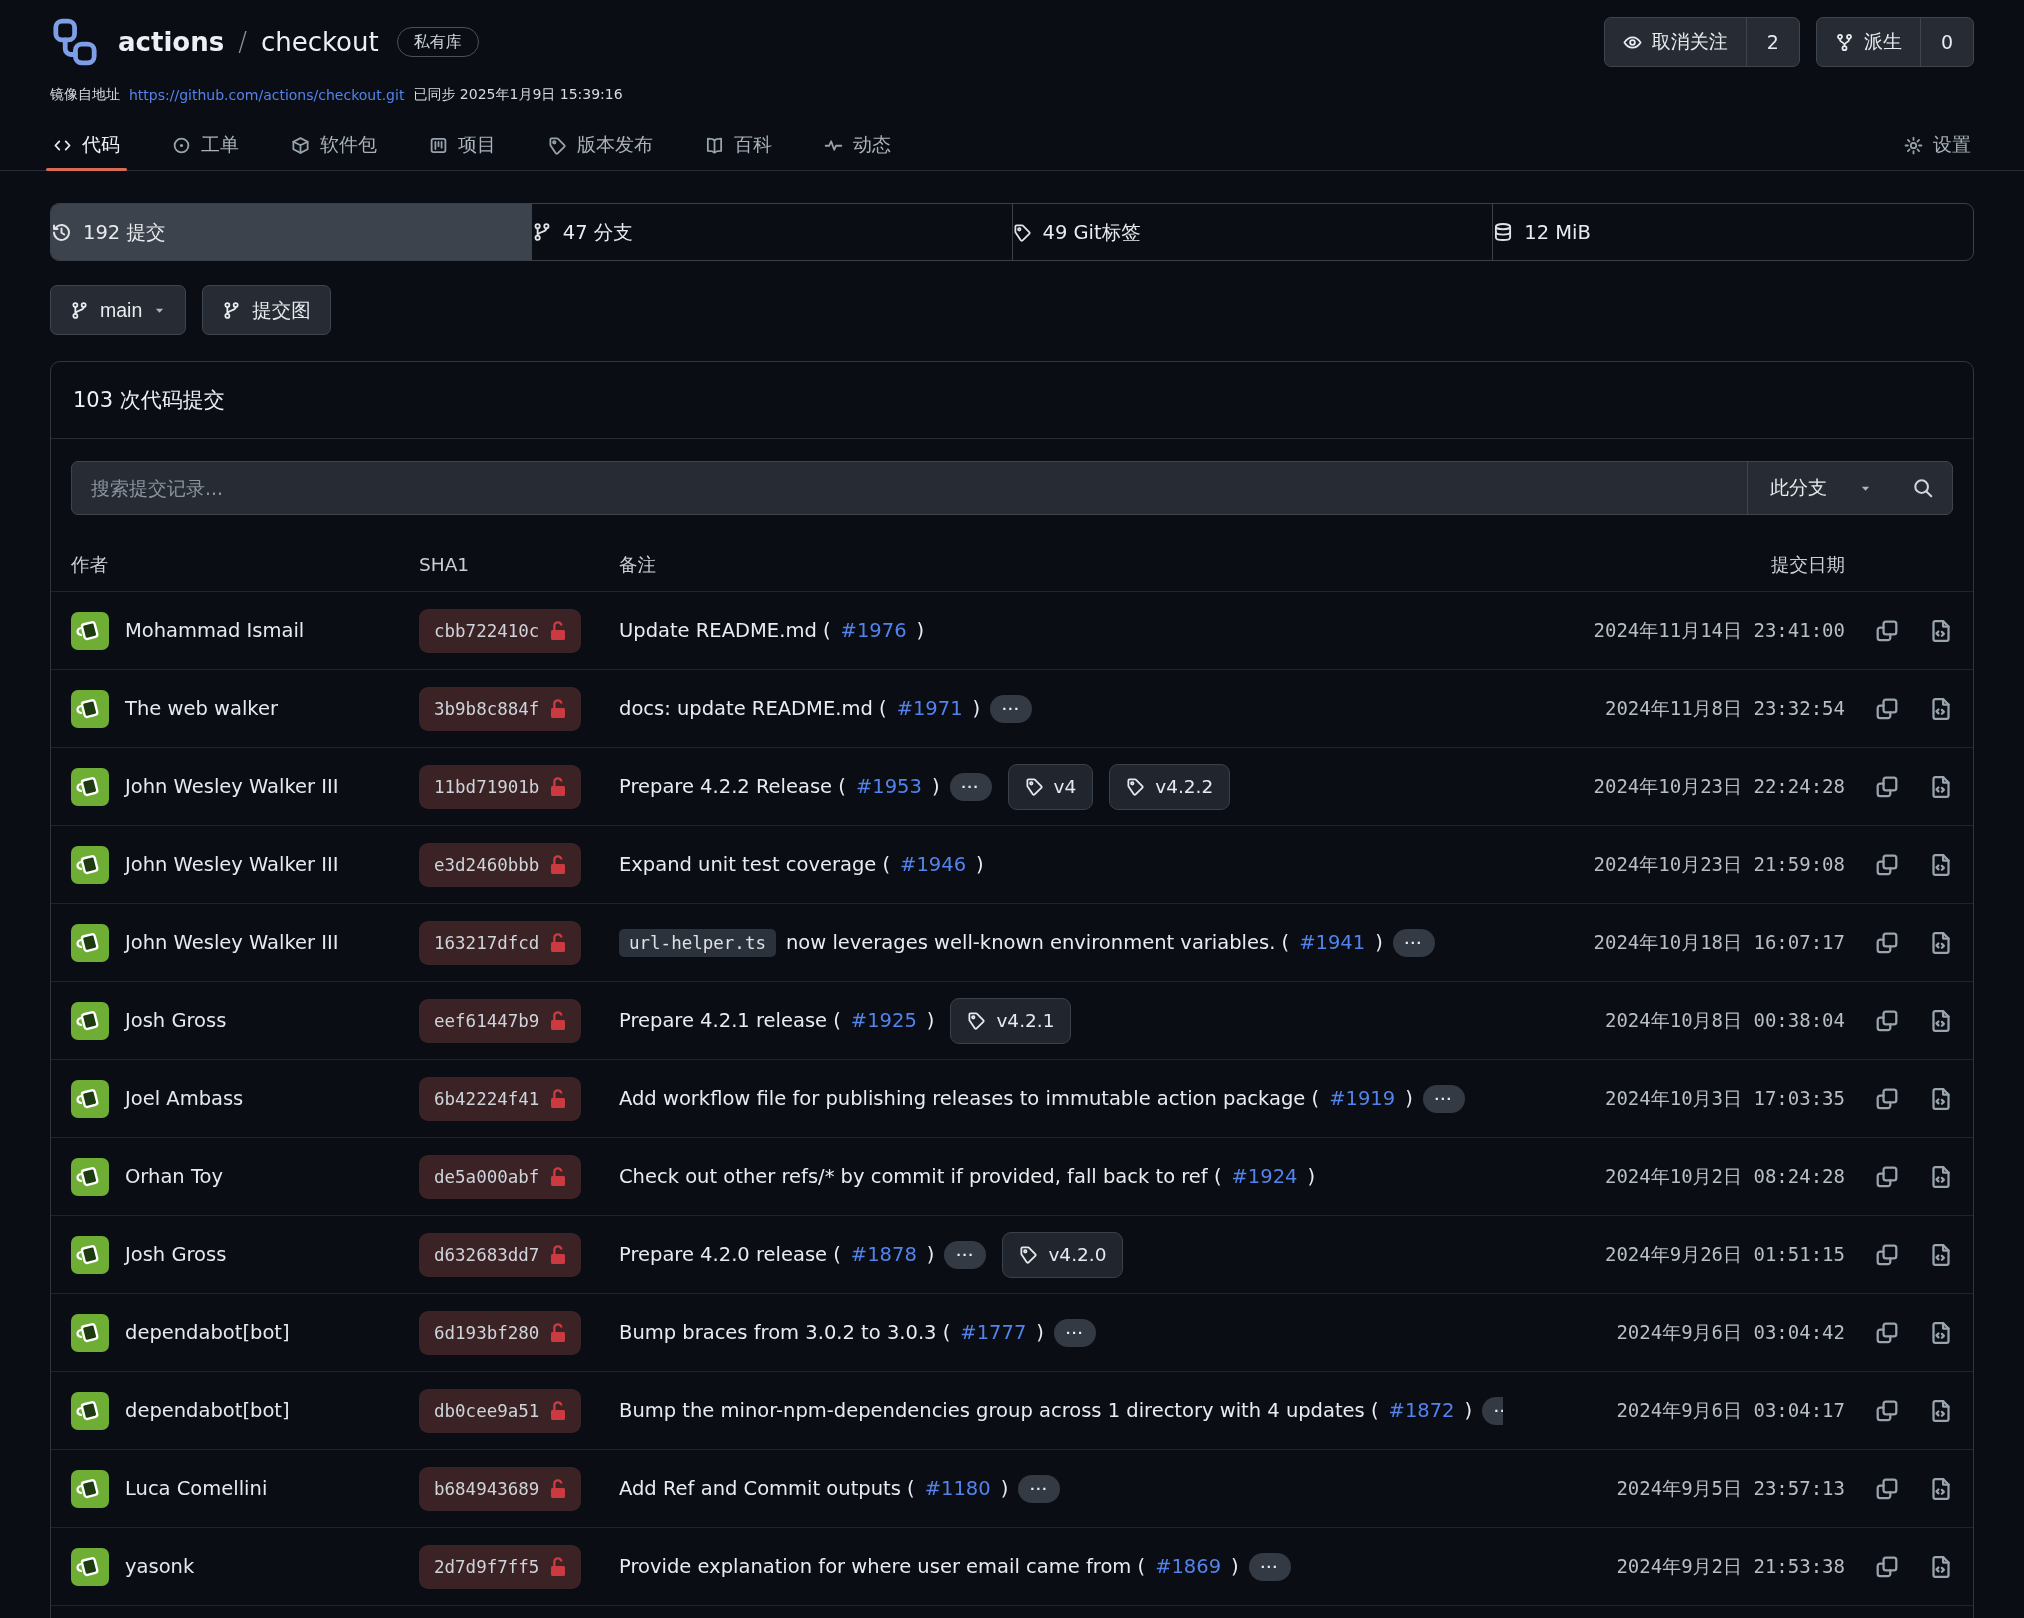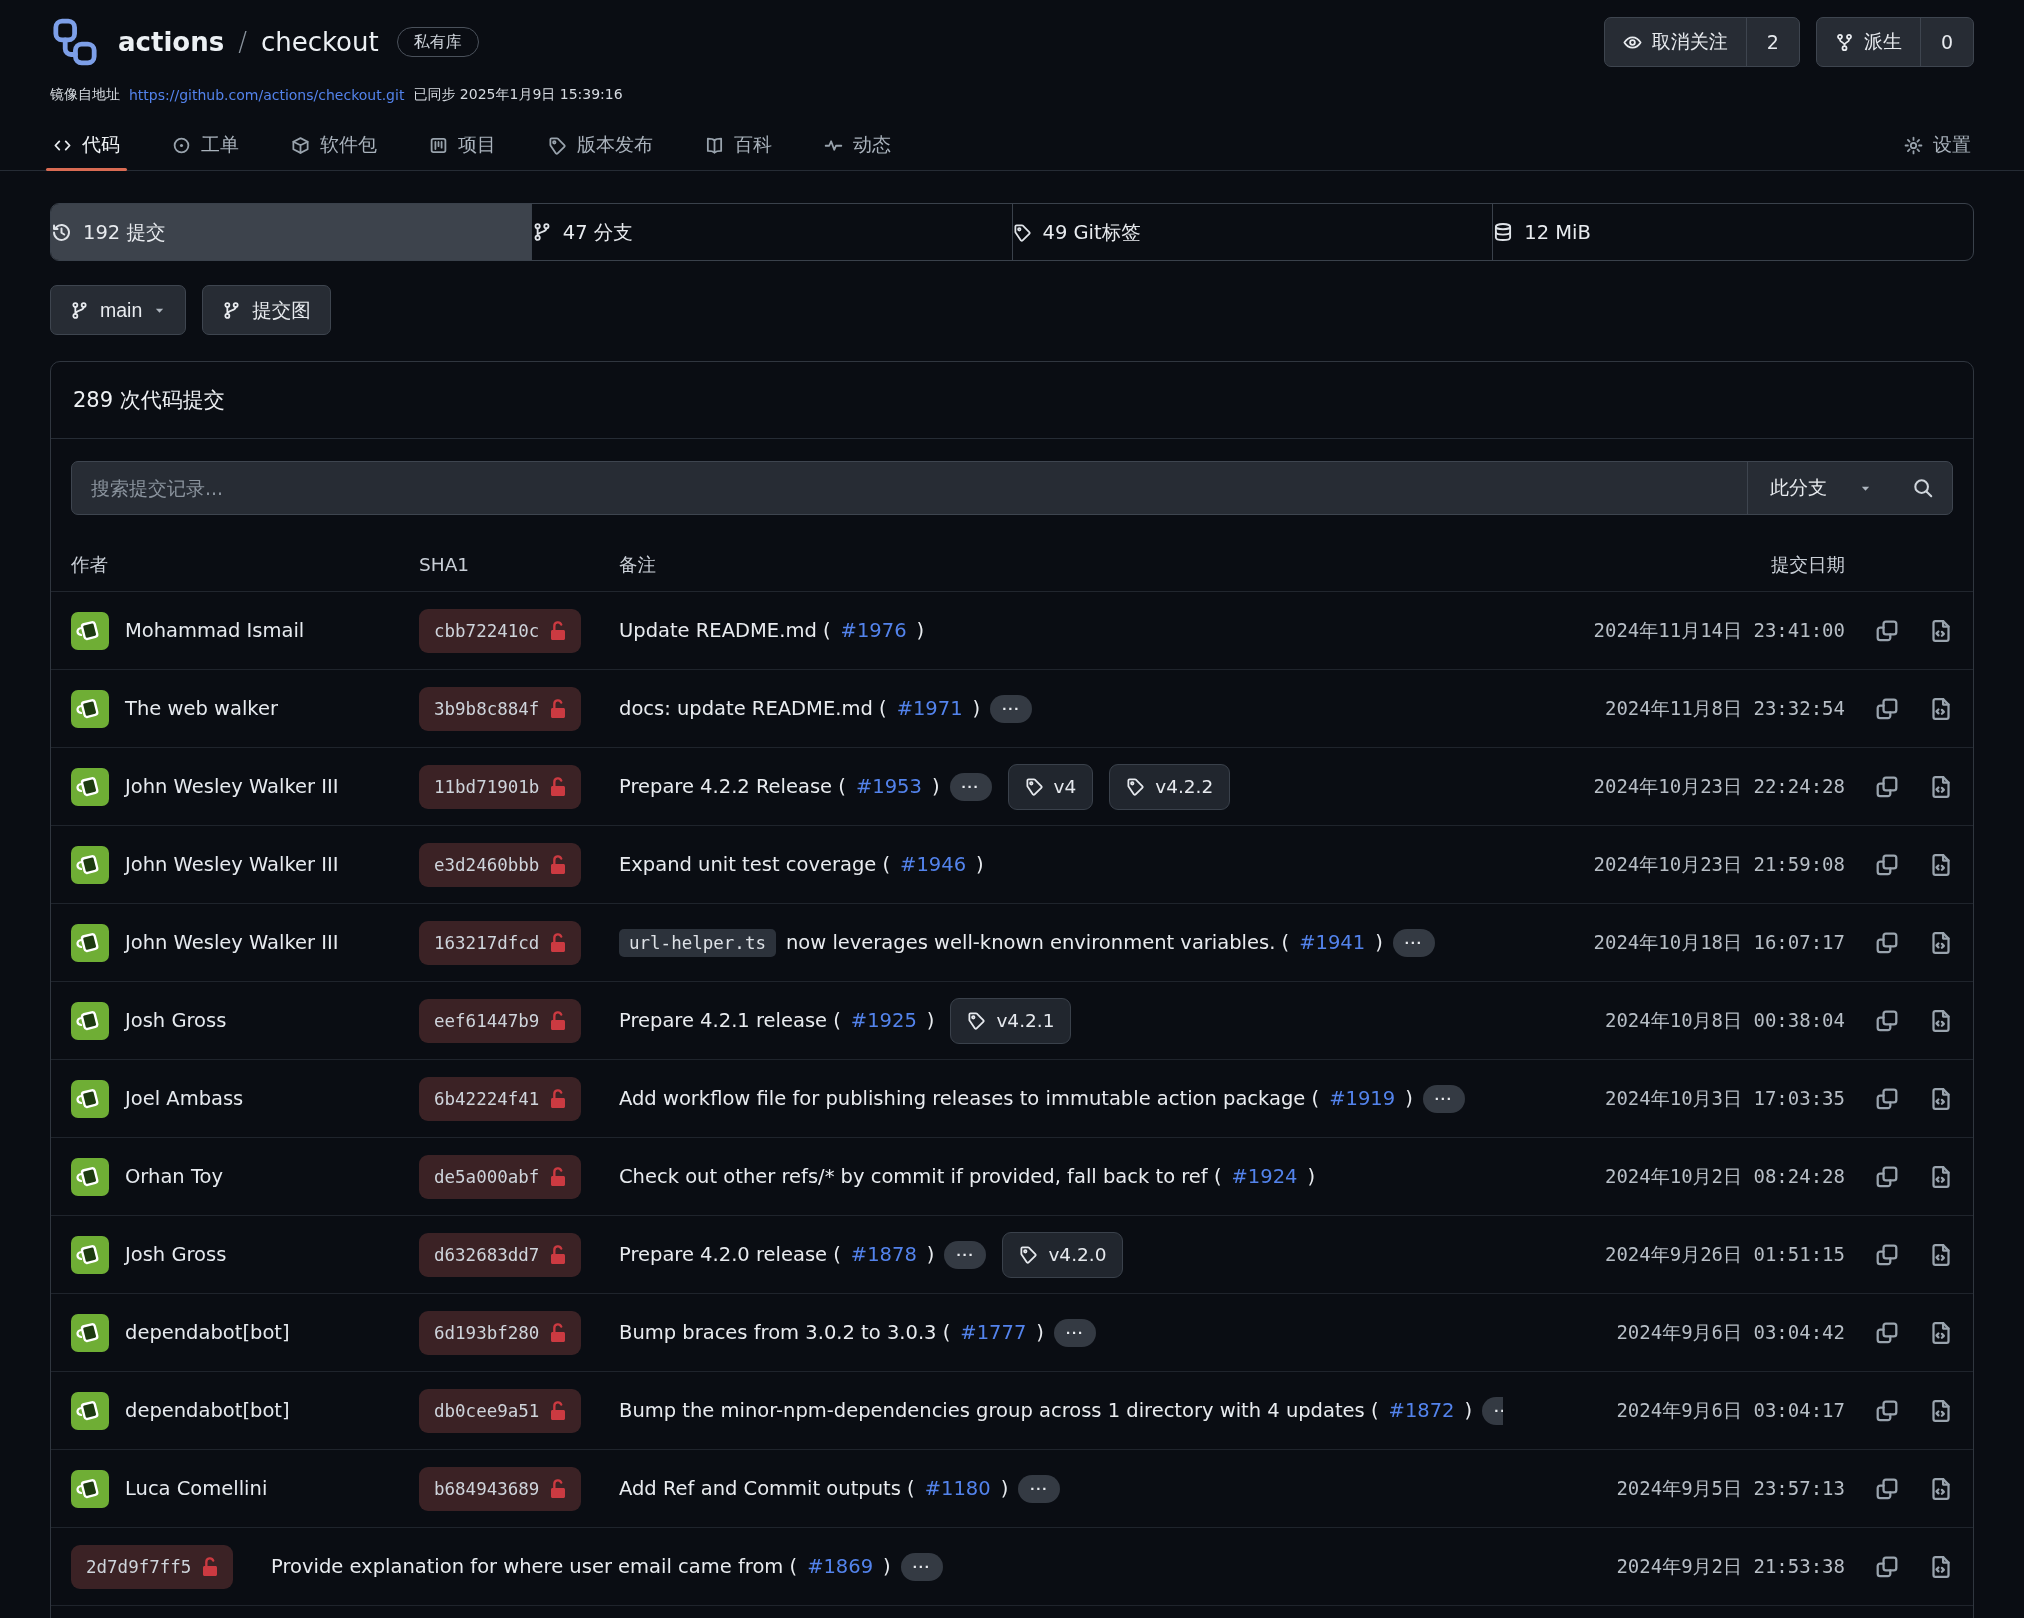--- a/index.html
+++ b/index.html
@@ -293,21 +293,21 @@
             <circle cx="4.5" cy="12.6" r="1.7"></circle>
             <circle cx="11.5" cy="3.4" r="1.7"></circle>
             <path d="M4.5 5.2v5.6M11.5 5.2c0 2.8-4.3 2.4-6 4.1"></path>
           </svg>
         </span>
       <span>提交图</span>
     </button>
   </div>
 
   <section class="panel">
-    <div class="panel-title">289 次代码提交</div>
+    <div class="panel-title">103 次代码提交</div>
     <div class="search-row">
       <div class="search-control">
         <input type="text" placeholder="搜索提交记录..." style="">
         <div class="scope">
           <span>此分支</span>
           <span class="ic caret">
               <svg width="13" height="13" viewBox="0 0 16 16" fill="currentColor">
                 <path d="M3.5 5.8h9L8 10.8z"></path>
               </svg>
             </span>
@@ -886,20 +886,31 @@
             <button class="row-icon ic">
               <svg width="24" height="24" viewBox="0 0 16 16" fill="none" stroke="currentColor" stroke-width="1.5" stroke-linecap="round" stroke-linejoin="round">
                 <path d="M9.4 1.4H4.2A1.2 1.2 0 0 0 3 2.6v10.8a1.2 1.2 0 0 0 1.2 1.2h7.6a1.2 1.2 0 0 0 1.2-1.2V5z"></path>
                 <path d="M9.4 1.4V5H13"></path>
                 <path d="M6.3 8.3 5 9.6l1.3 1.3M8.6 11.2l1.3-1.3-1.3-1.3"></path>
               </svg>
             </button>
           </div>
         </div>
         <div class="row">
+          <div class="author-cell col-author">
+            <span class="avatar ic">
+              <svg width="38" height="38" viewBox="0 0 38 38">
+                <g transform="rotate(-14 19 20)">
+                  <rect x="12.5" y="11" width="13" height="15" rx="2.5" fill="#1d3a10" stroke="#ffffff" stroke-width="2.4"></rect>
+                </g>
+                <path d="M10.5 16c-2.6.4-4 1.8-4 3.6 0 1.8 1.4 3.1 3.6 3.4" fill="none" stroke="#ffffff" stroke-width="2.2" stroke-linecap="round"></path>
+              </svg>
+            </span>
+            <a class="author-name">yasonk</a>
+          </div>
           <div class="col-sha"><a class="sha-badge">
               <span class="sha-text mono">2d7d9f7ff5</span>
               <span class="ic lock">
                 <svg width="16" height="20" viewBox="0 0 14 18">
                   <path fill="currentColor" d="M2.1 8.2h9.8c.8 0 1.4.6 1.4 1.4v6.1c0 .8-.6 1.4-1.4 1.4H2.1c-.8 0-1.4-.6-1.4-1.4V9.6c0-.8.6-1.4 1.4-1.4z"></path>
                   <path d="M3.7 8.2V4.4a3.2 3.2 0 0 1 6.2-1.1" fill="none" stroke="currentColor" stroke-width="2.1" stroke-linecap="round"></path>
                 </svg>
               </span>
             </a></div>
           <div class="msg-cell col-msg">

